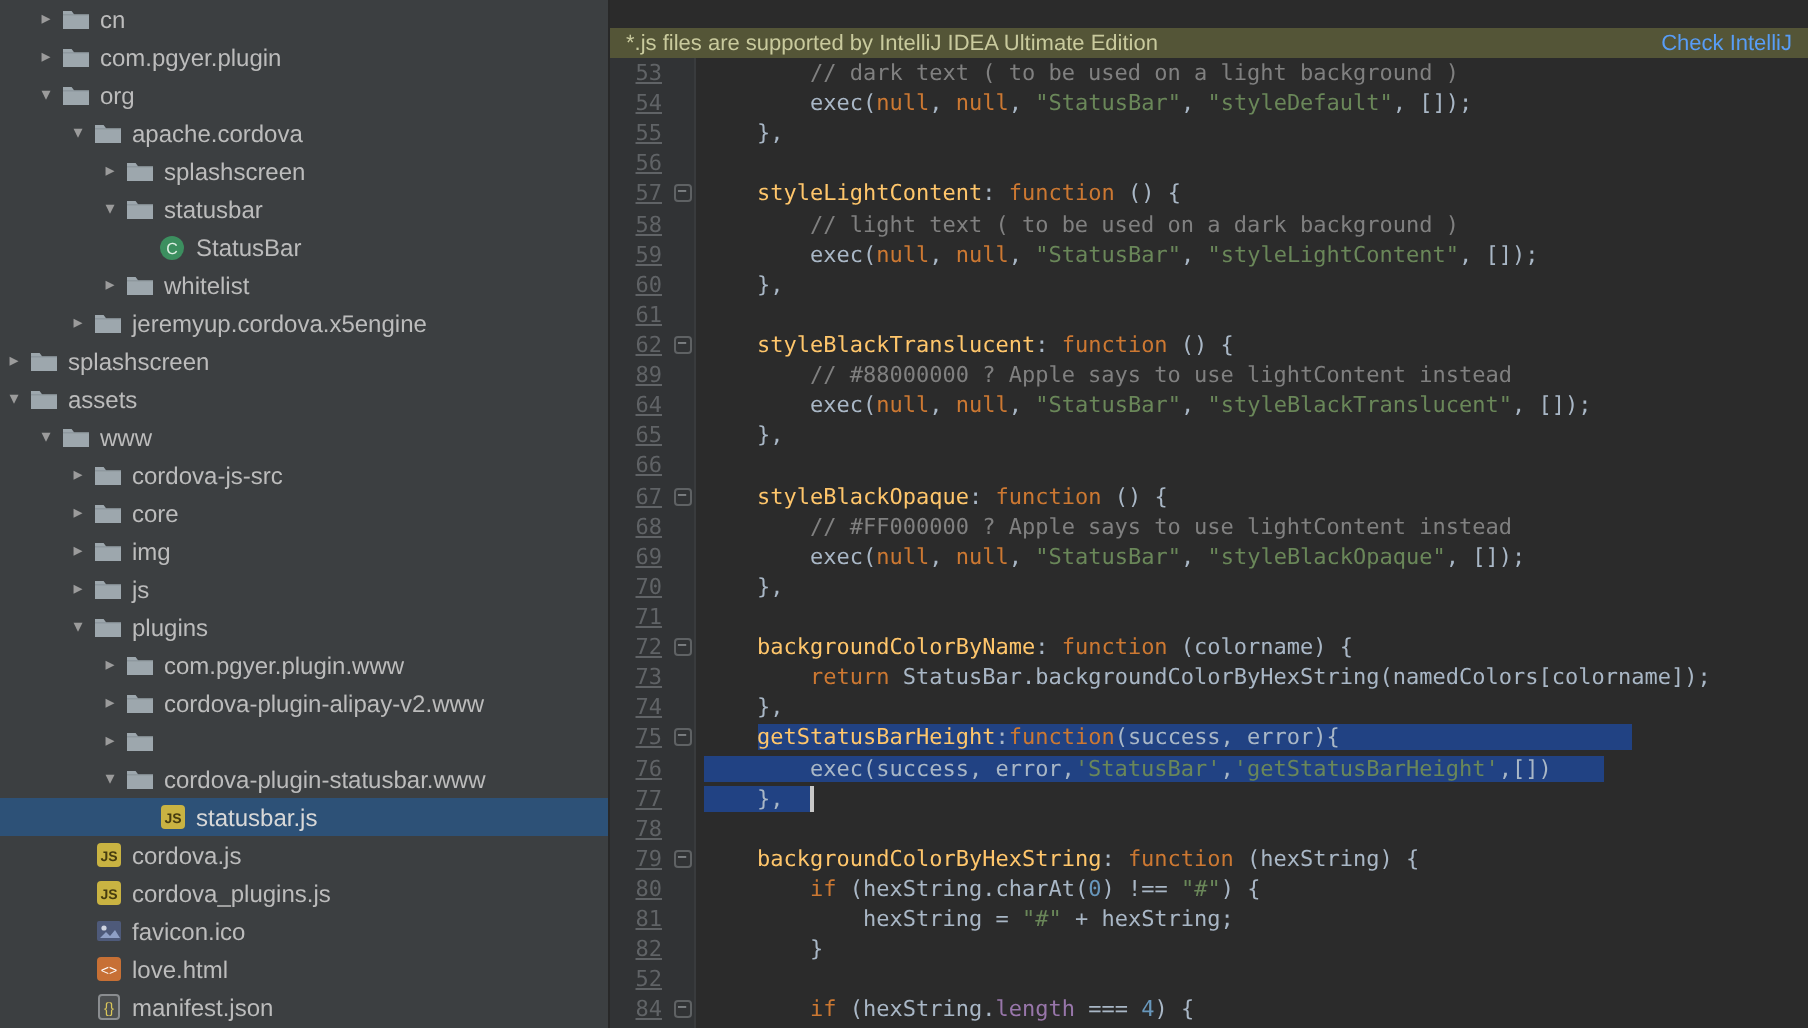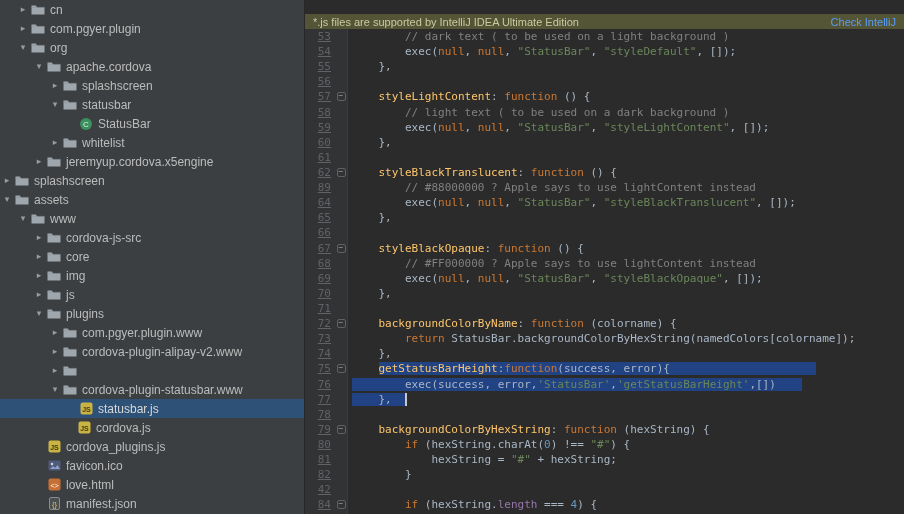--- a/index.html
+++ b/index.html
@@ -257,21 +257,21 @@
       <div class="trow selected" style="padding-left: 64px;">
         <span class="arrow"></span>
         <span class="ticon">
           <svg width="13" height="13">
             <rect x="0.5" y="0.5" width="12" height="12" rx="2" fill="#c9b342"></rect>
             <text x="6.5" y="9.5" font-size="7" font-weight="bold" fill="#463c10" text-anchor="middle" font-family="sans-serif">JS</text>
           </svg>
         </span>
         <span class="tlabel">statusbar.js</span>
       </div>
-      <div class="trow" style="padding-left: 32px; margin-left: 30px;">
+      <div class="trow" style="padding-left: 32px;">
         <span class="arrow"></span>
         <span class="ticon">
           <svg width="13" height="13">
             <rect x="0.5" y="0.5" width="12" height="12" rx="2" fill="#c9b342"></rect>
             <text x="6.5" y="9.5" font-size="7" font-weight="bold" fill="#463c10" text-anchor="middle" font-family="sans-serif">JS</text>
           </svg>
         </span>
         <span class="tlabel">cordova.js</span>
       </div>
       <div class="trow" style="padding-left: 32px;">
@@ -345,18 +345,18 @@
         <div class="cline"><span class="gnum">73</span><span class="fold"></span><span class="ctext"><span class="tk-pl">        </span><span class="tk-kw">return</span><span class="tk-pl"> StatusBar.backgroundColorByHexString(namedColors[colorname]);</span></span></div>
         <div class="cline"><span class="gnum">74</span><span class="fold"></span><span class="ctext"><span class="tk-pl">    },</span></span></div>
         <div class="cline"><span class="gnum">75</span><span class="fold"><span class="fbox">−</span></span><span class="ctext"><span class="tk-pl">    </span><span class="tk-fn sel">getStatusBarHeight</span><span class="tk-pl sel">:</span><span class="tk-kw sel">function</span><span class="tk-pl sel">(success, error){</span><span class="tk-pl sel">                      </span></span></div>
         <div class="cline"><span class="gnum">76</span><span class="fold"></span><span class="ctext"><span class="tk-pl sel">        exec(success, error,</span><span class="tk-st sel">'StatusBar'</span><span class="tk-pl sel">,</span><span class="tk-st sel">'getStatusBarHeight'</span><span class="tk-pl sel">,[])</span><span class="tk-pl sel">    </span></span></div>
         <div class="cline"><span class="gnum">77</span><span class="fold"></span><span class="ctext"><span class="tk-pl sel">    },</span><span class="tk-pl sel">  </span><span class="caret"></span></span></div>
         <div class="cline"><span class="gnum">78</span><span class="fold"></span><span class="ctext"></span></div>
         <div class="cline"><span class="gnum">79</span><span class="fold"><span class="fbox">−</span></span><span class="ctext"><span class="tk-pl">    </span><span class="tk-fn">backgroundColorByHexString</span><span class="tk-pl">: </span><span class="tk-kw">function</span><span class="tk-pl"> (hexString) {</span></span></div>
         <div class="cline"><span class="gnum">80</span><span class="fold"></span><span class="ctext"><span class="tk-pl">        </span><span class="tk-kw">if</span><span class="tk-pl"> (hexString.charAt(</span><span class="tk-nu">0</span><span class="tk-pl">) !== </span><span class="tk-st">"#"</span><span class="tk-pl">) {</span></span></div>
         <div class="cline"><span class="gnum">81</span><span class="fold"></span><span class="ctext"><span class="tk-pl">            hexString = </span><span class="tk-st">"#"</span><span class="tk-pl"> + hexString;</span></span></div>
         <div class="cline"><span class="gnum">82</span><span class="fold"></span><span class="ctext"><span class="tk-pl">        }</span></span></div>
-        <div class="cline"><span class="gnum">42</span><span class="fold"></span><span class="ctext"></span></div>
+        <div class="cline"><span class="gnum">52</span><span class="fold"></span><span class="ctext"></span></div>
         <div class="cline"><span class="gnum">84</span><span class="fold"><span class="fbox">−</span></span><span class="ctext"><span class="tk-pl">        </span><span class="tk-kw">if</span><span class="tk-pl"> (hexString.</span><span class="tk-fd">length</span><span class="tk-pl"> === </span><span class="tk-nu">4</span><span class="tk-pl">) {</span></span></div>
         <div class="cline"><span class="gnum">85</span><span class="fold"></span><span class="ctext"><span class="tk-pl">            </span><span class="tk-kw">var</span><span class="tk-pl"> split = hexString.split(</span><span class="tk-st">""</span><span class="tk-pl">);</span></span></div>
       </div>
   </main>
 </div>
 
 </body></html>

